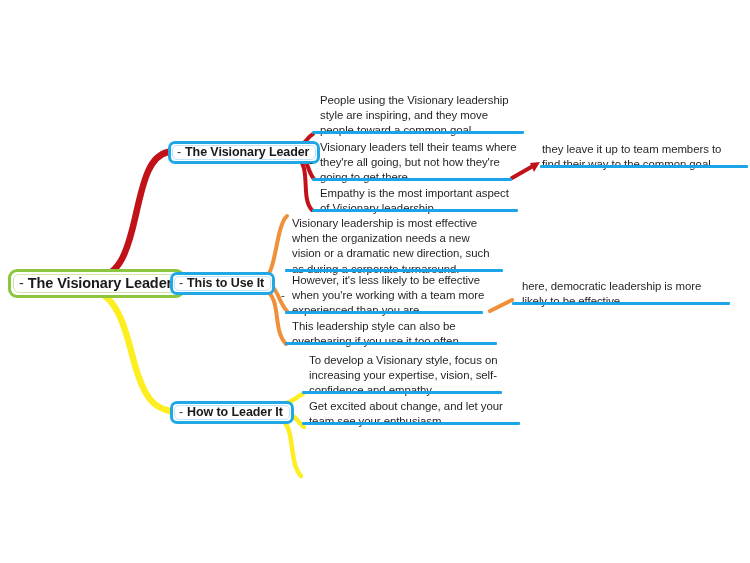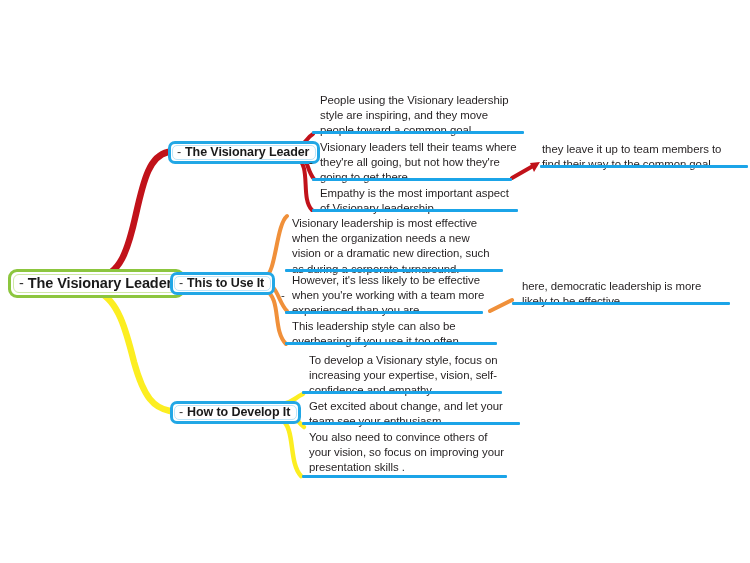--- a/index.html
+++ b/index.html
@@ -184,31 +184,27 @@
   </div>
 
   <div class="leaf" style="left:522px; top:279px; width:200px;">
     <div class="leaf-text">here, democratic leadership is more likely to be effective.</div>
     <div class="leaf-underline" style="left:-10px; top:23px; width:218px;"></div>
   </div>
 
   <div class="node node-main" style="left:170px; top:401px;">
     <span class="inner-ring"></span>
     <span class="collapse-dash">-</span>
-    <span>How to Develop It</span>
+    <span>How to Leader It</span>
   </div>
 
   <div class="leaf" style="left:309px; top:353px; width:200px;">
     <div class="leaf-text">To develop a Visionary style, focus on increasing your expertise, vision, self-confidence and empathy</div>
     <div class="leaf-underline" style="left:-7px; top:38px; width:200px;"></div>
   </div>
 
   <div class="leaf" style="left:309px; top:399px; width:204px;">
     <div class="leaf-text">Get excited about change, and let your team see your enthusiasm.</div>
     <div class="leaf-underline" style="left:-7px; top:23px; width:218px;"></div>
   </div>
 
-  <div class="leaf" style="left:309px; top:430px; width:200px;">
-    <div class="leaf-text">You also need to convince others of your vision, so focus on improving your presentation skills .</div>
-    <div class="leaf-underline" style="left:-7px; top:45px; width:205px;"></div>
-  </div>
 
 </div>
 
 </body></html>

